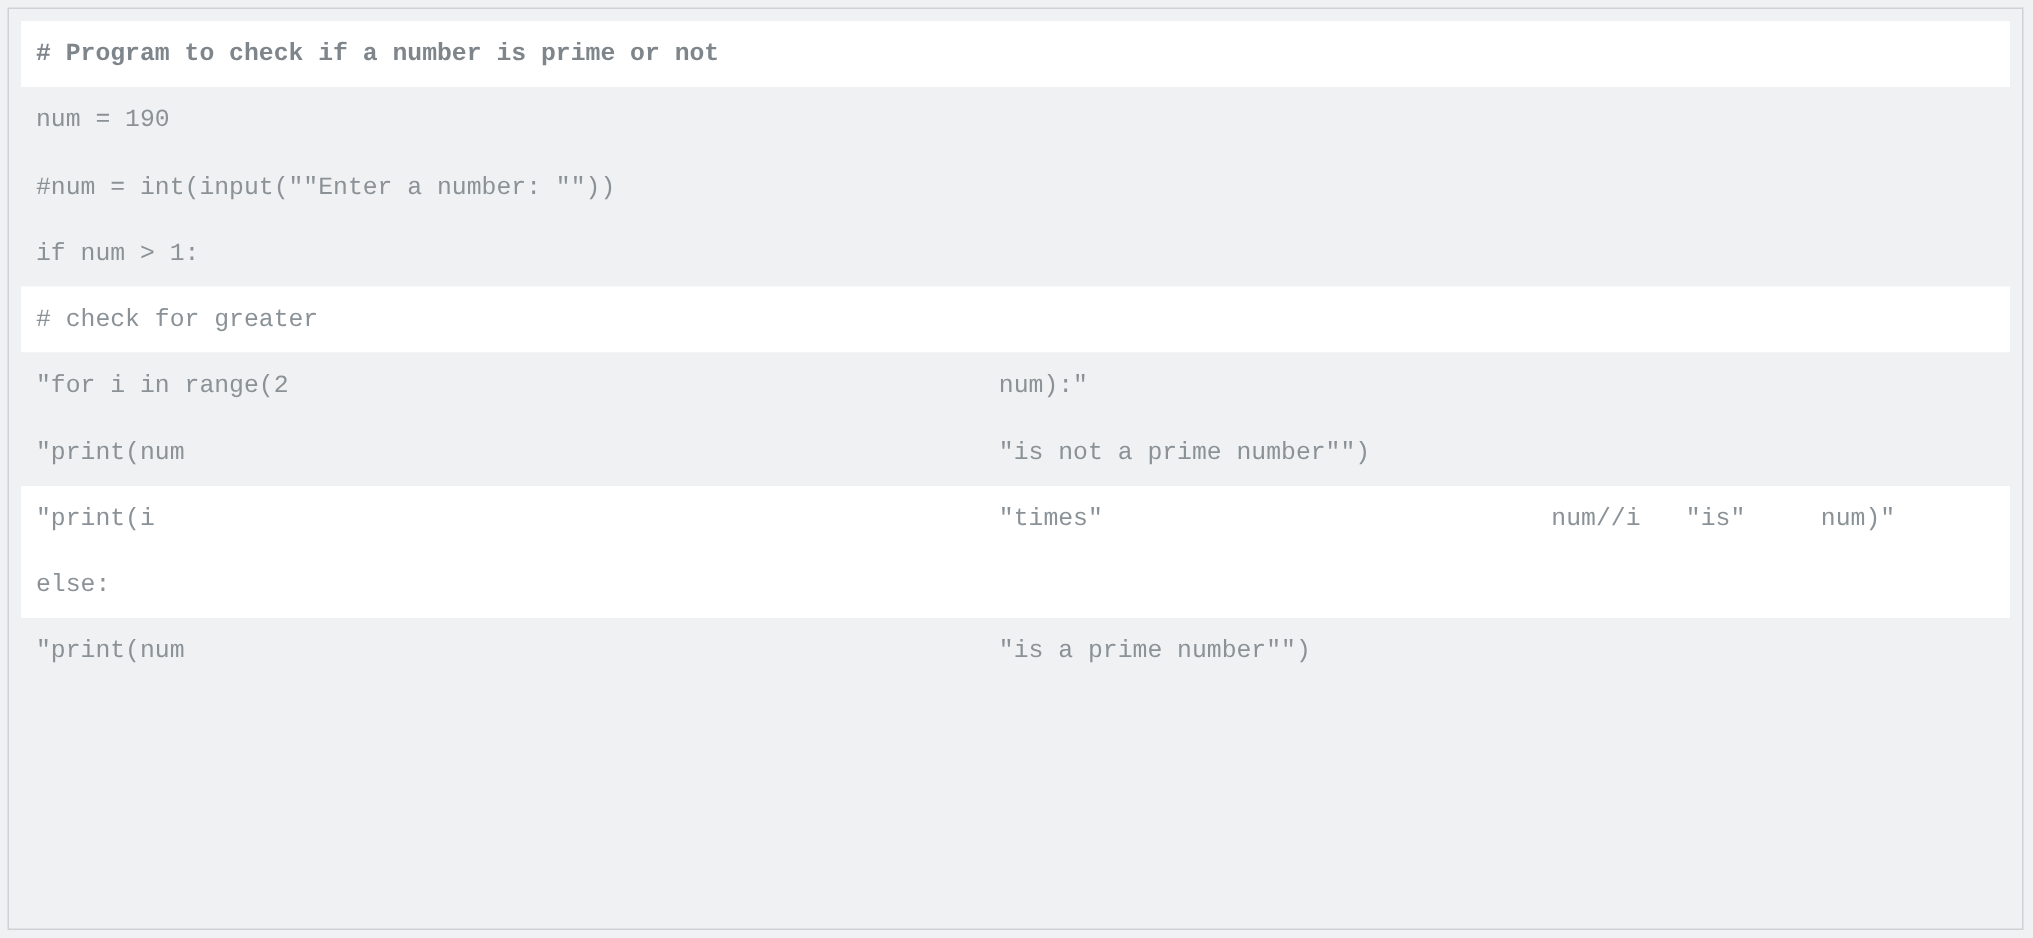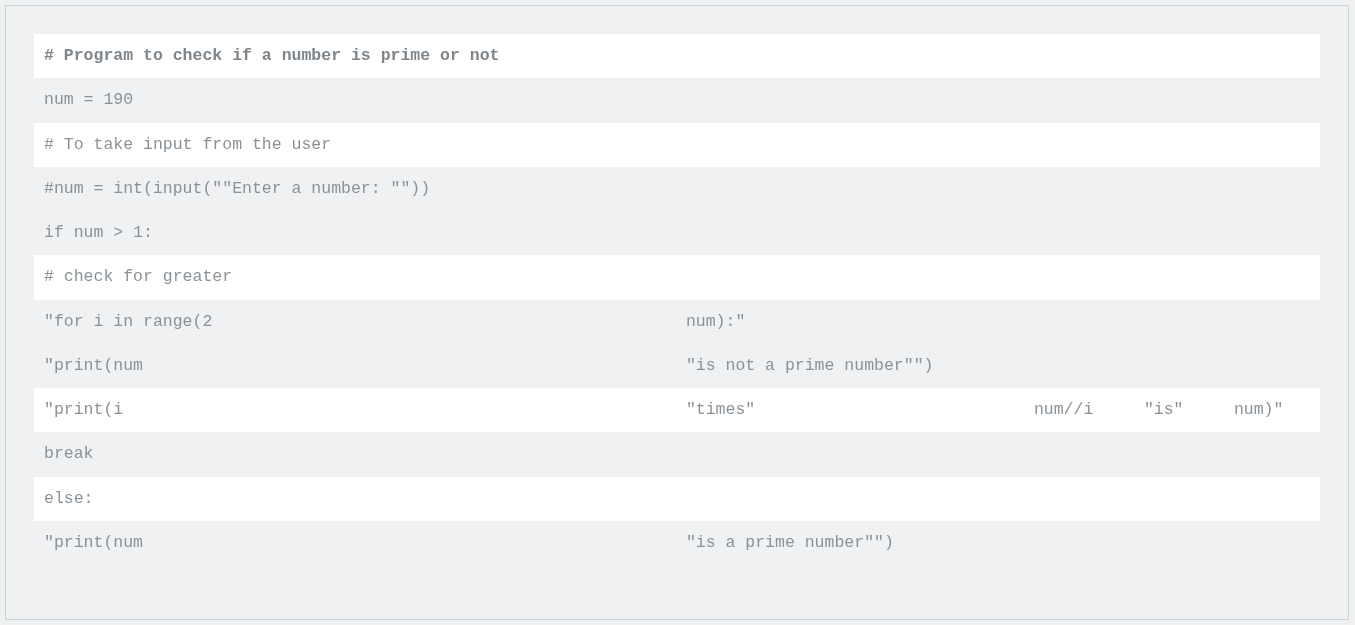--- a/index.html
+++ b/index.html
@@ -14,21 +14,21 @@
       padding: 5px 6px 5px 5px;
       overflow: hidden;
       position: relative;
     }
     .container {
       width: 100%;
       height: 100%;
       border: 1px solid #cfd2d4;
       background: #eff1f2;
       overflow-y: scroll;
-      padding: 28px;
+      padding: 8px;
     }
     .row {
       padding: 11px 10px;
       font-family: "Consolas", "Courier New", monospace;
       font-size: 16.5px;
       color: #8b9297;
       display: flex;
       white-space: pre;
       line-height: 1.35;
     }
@@ -60,24 +60,22 @@
       height: 17px;
     }
   </style>
 </head>
 <body>
 
 <div class="container">
   <div id="rows-host">
       <div class="row odd header"><span class="cell"># Program to check if a number is prime or not</span></div>
       <div class="row even"><span class="cell">num = 190</span></div>
-      <div class="row odd"><span class="cell"># To take input from the user</span></div>
       <div class="row even"><span class="cell">#num = int(input(""Enter a number: ""))</span></div>
       <div class="row even"><span class="cell">if num &gt; 1:</span></div>
       <div class="row odd"><span class="cell"># check for greater</span></div>
       <div class="row even"><span class="cell" style="width: 632px;">"for i in range(2</span><span class="cell" style="width: 348px;"> num):"</span></div>
       <div class="row even"><span class="cell" style="width: 632px;">"print(num</span><span class="cell" style="width: 348px;"> "is not a prime number"")</span></div>
-      <div class="row odd"><span class="cell" style="width: 632px;">"print(i</span><span class="cell" style="width: 348px;"> "times"</span><span class="cell" style="width: 110px;"> num//i</span><span class="cell" style="width: 90px;"> "is"</span><span class="cell" style="width: 120px;"> num)"</span></div>
-      <div class="row even"><span class="cell">break</span></div>
+      <div class="row odd"><span class="cell" style="width: 632px;">"print(i</span><span class="cell" style="width: 348px;"> "times"</span><span class="cell" style="width: 110px; text-align: center;"> num//i</span><span class="cell" style="width: 90px;"> "is"</span><span class="cell" style="width: 120px;"> num)"</span></div>
       <div class="row odd"><span class="cell">else:</span></div>
       <div class="row even"><span class="cell" style="width: 632px;">"print(num</span><span class="cell" style="width: 348px;"> "is a prime number"")</span></div>
     </div>
 </div>
 
 </body></html>

